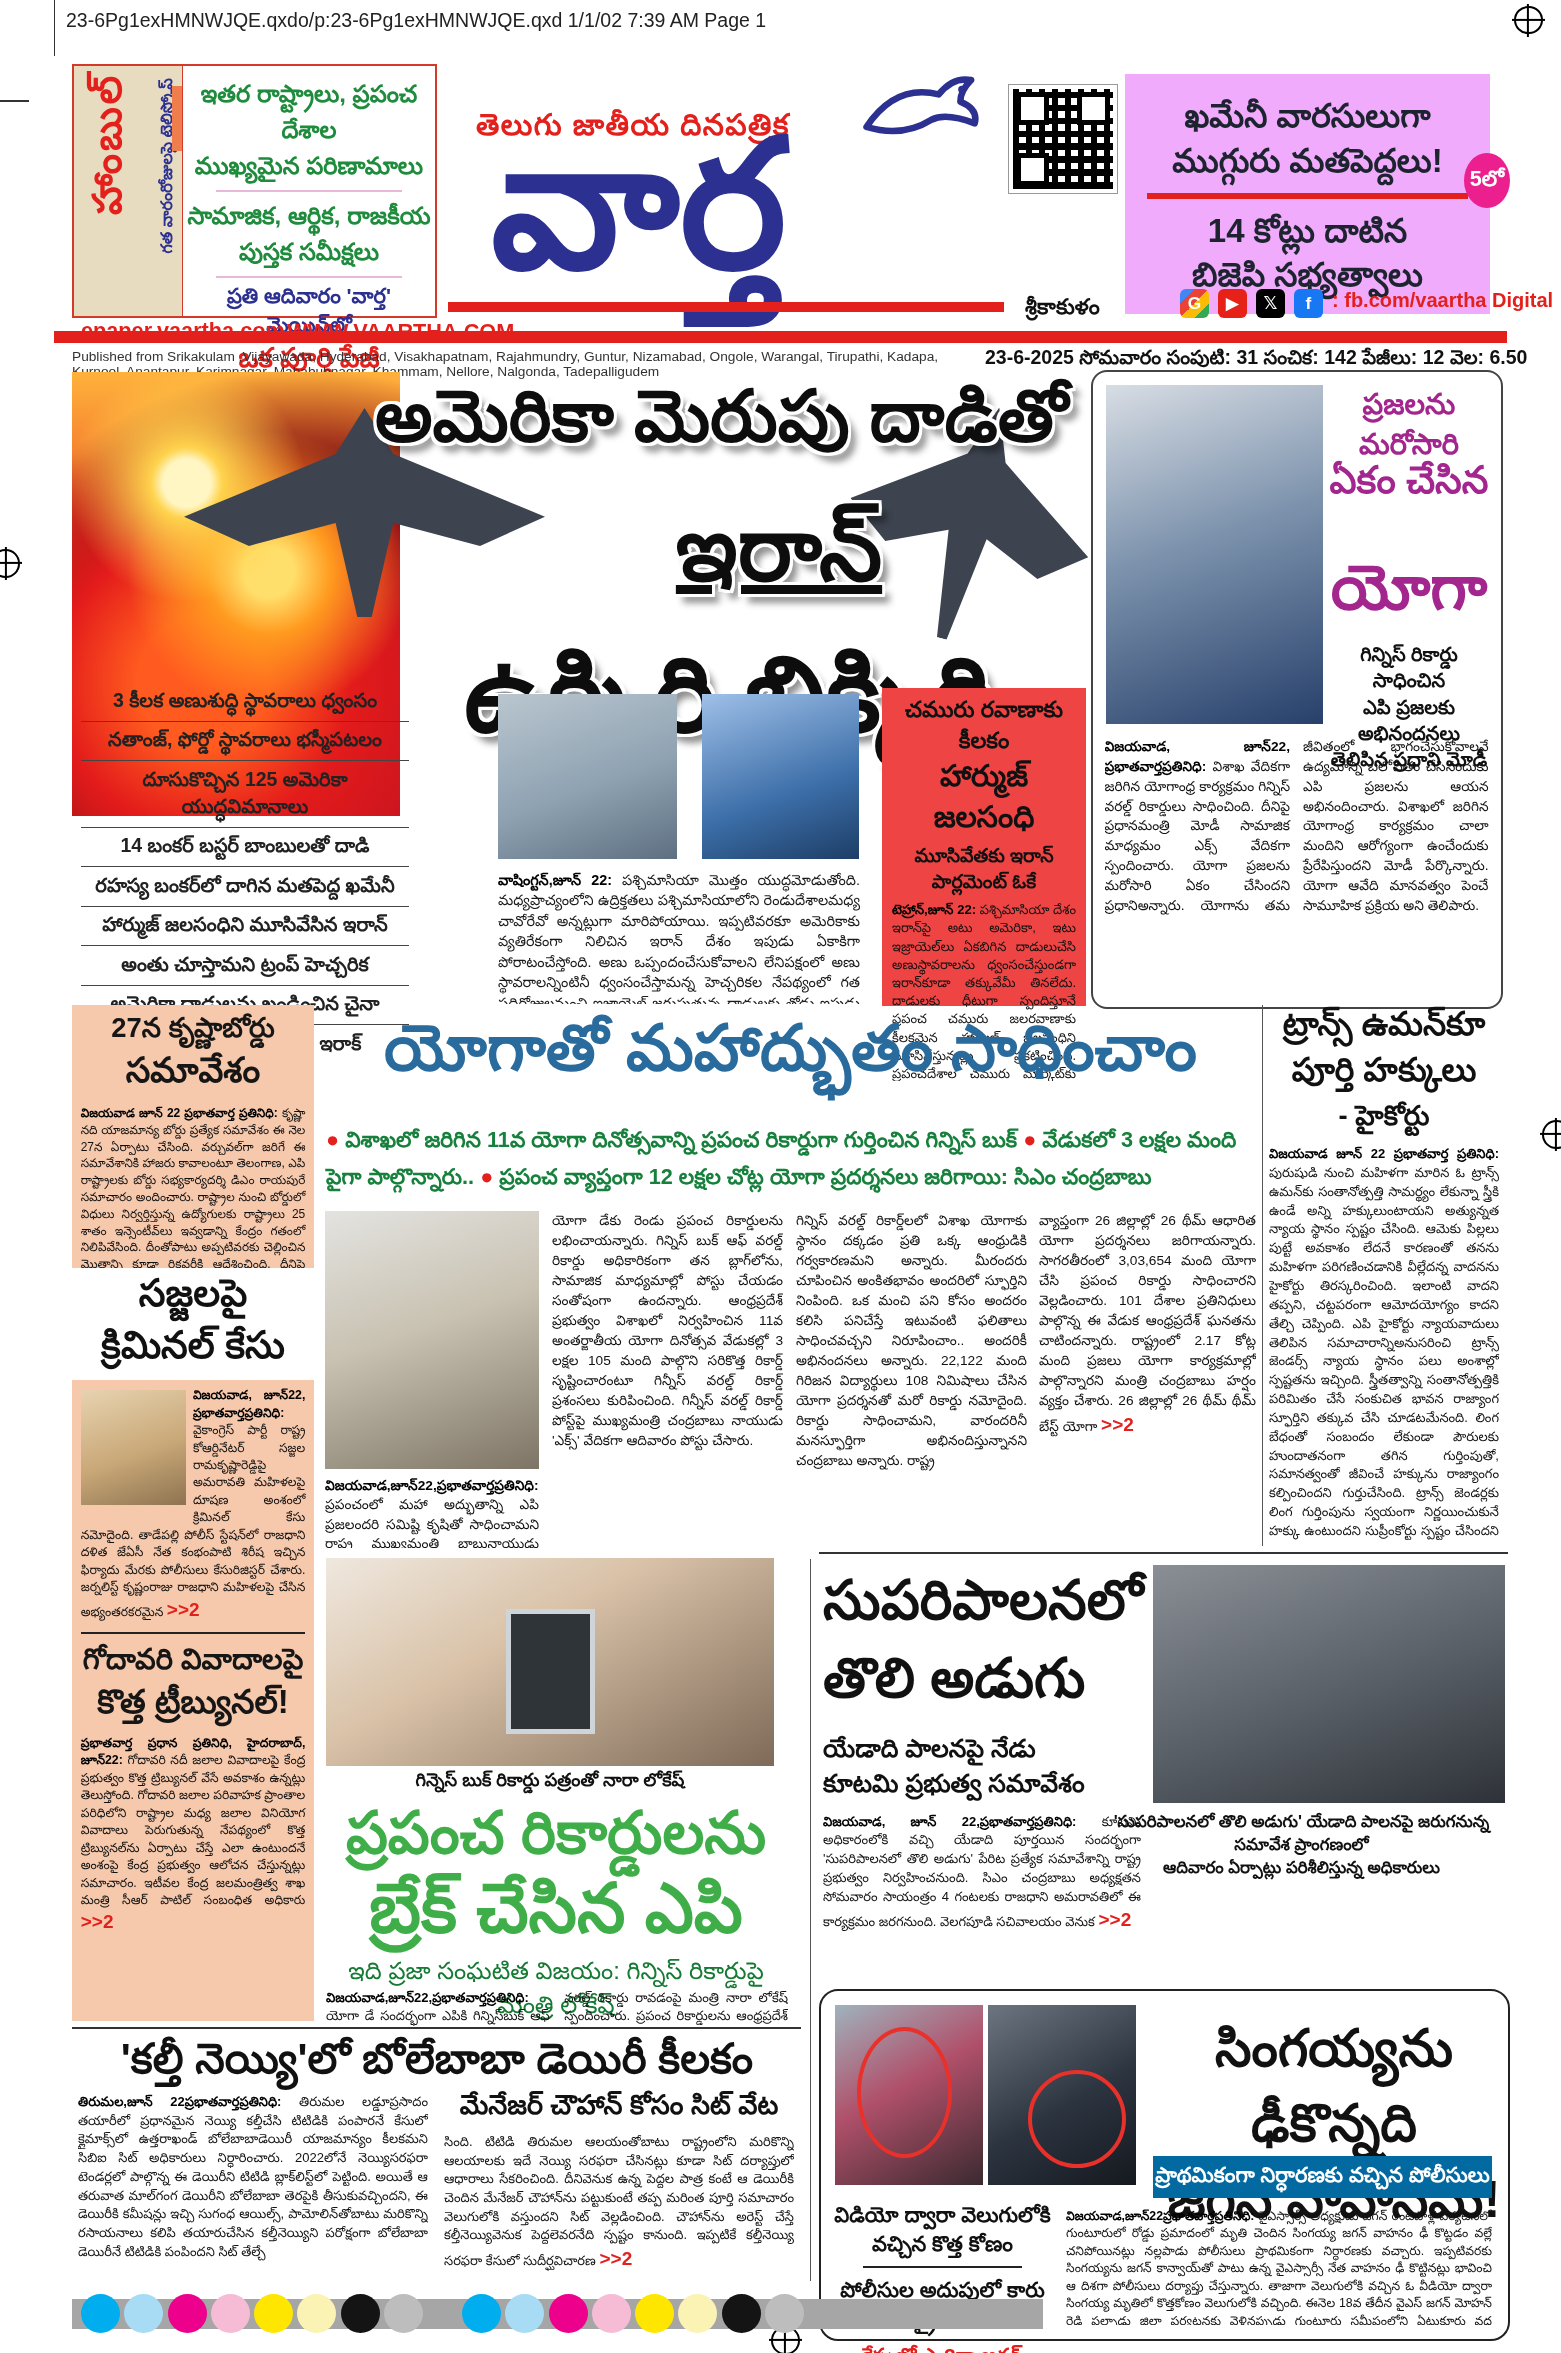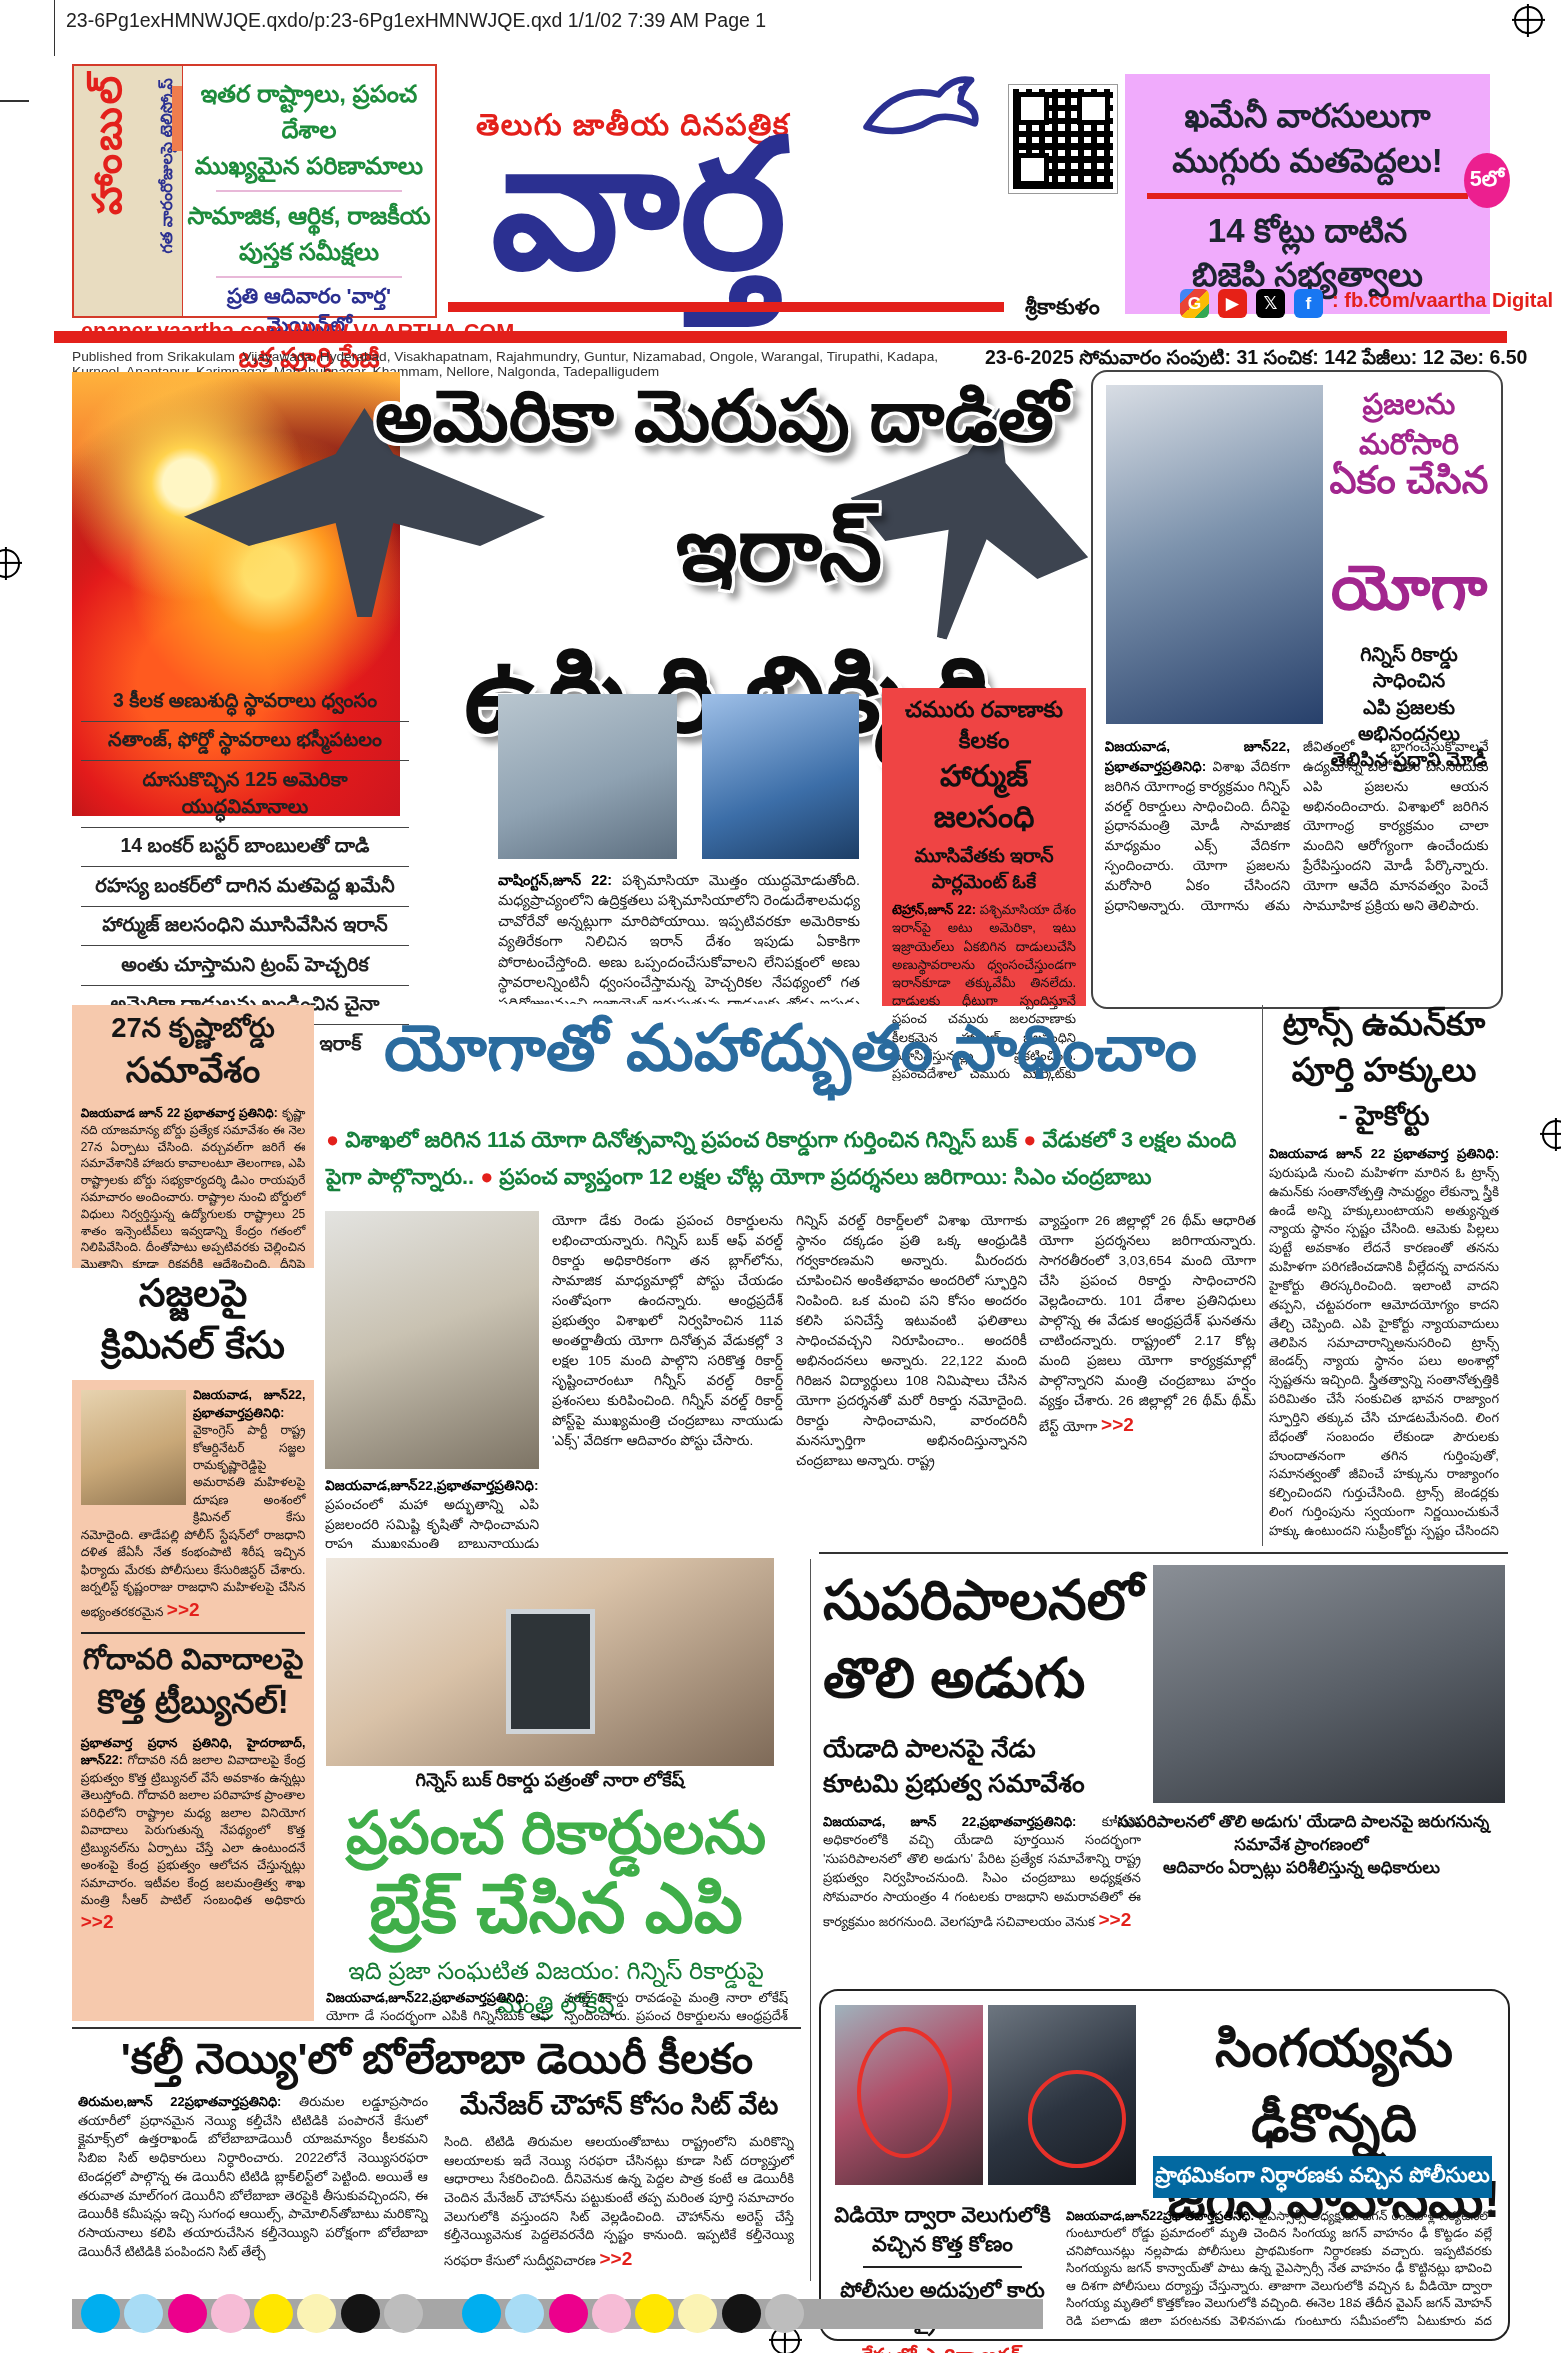--- a/index.html
+++ b/index.html
@@ -144,21 +144,21 @@
 
   <div class="abs redbar" style="left:54px;top:331px;width:1453px;height:11.5px;"></div>
   <div class="abs" style="left:72px;top:349px;width:888px;font-size:13.7px;color:#333;">Published from Srikakulam ,Vijayawada, Hyderabad, Visakhapatnam, Rajahmundry, Guntur, Nizamabad, Ongole, Warangal, Tirupathi, Kadapa, Kurnool, Anantapur,  Karimnagar, Mahabubnagar, Khammam, Nellore, Nalgonda, Tadepalligudem</div>
   <div class="abs bold" style="left:985px;top:346px;font-size:19.5px;">23-6-2025  సోమవారం  సంపుటి: 31 సంచిక: 142  పేజీలు: 12  వెల: 6.50</div>
 
   <div class="abs fire" style="left:72px;top:372px;width:328px;height:444px;"></div>
   <div class="abs bomber" style="left:184px;top:408px;width:361px;height:209px;"></div>
   <div class="abs bomber" style="left:848px;top:404px;width:245px;height:238px;transform:rotate(14deg);"></div>
 
   <div class="abs hl-outline ctr" style="left:346px;top:375px;width:751px;font-size:72px;">అమెరికా మెరుపు దాడితో</div>
-  <div class="abs hl-outline ctr" style="left:577px;top:498px;width:404px;font-size:90px;">ఇరాన్</div>
+  <div class="abs hl-outline ctr" style="left:577px;top:498px;width:404px;font-size:90px;text-decoration:underline;">ఇరాన్</div>
   <div class="abs hl-outline ctr" style="left:361px;top:635px;width:736px;font-size:105px;">ఉక్కిరి బిక్కిరి</div>
 
   <div class="abs" style="left:81px;top:682px;width:328px;">
     <div class="lead-bullet">3 కీలక అణుశుద్ధి స్థావరాలు ధ్వంసం</div>
     <div class="lead-bullet">నతాంజ్, ఫోర్డో స్థావరాలు భస్మీపటలం</div>
     <div class="lead-bullet">దూసుకొచ్చిన 125 అమెరికా యుద్ధవిమానాలు</div>
     <div class="lead-bullet">14 బంకర్ బస్టర్ బాంబులతో దాడి</div>
     <div class="lead-bullet">రహస్య బంకర్‌లో దాగిన మతపెద్ద ఖమేనీ</div>
     <div class="lead-bullet">హార్ముజ్ జలసంధిని మూసివేసిన ఇరాన్</div>
     <div class="lead-bullet">అంతు చూస్తామని ట్రంప్ హెచ్చరిక</div>

